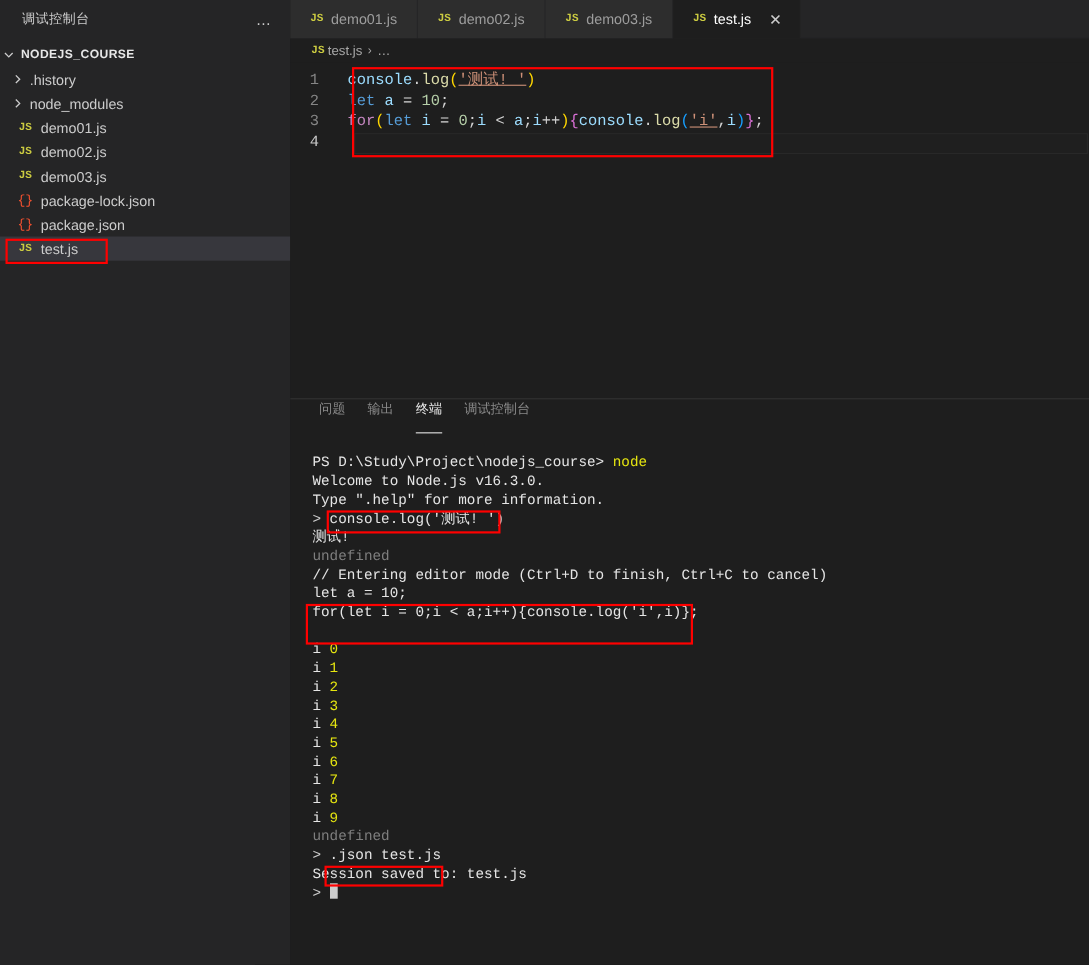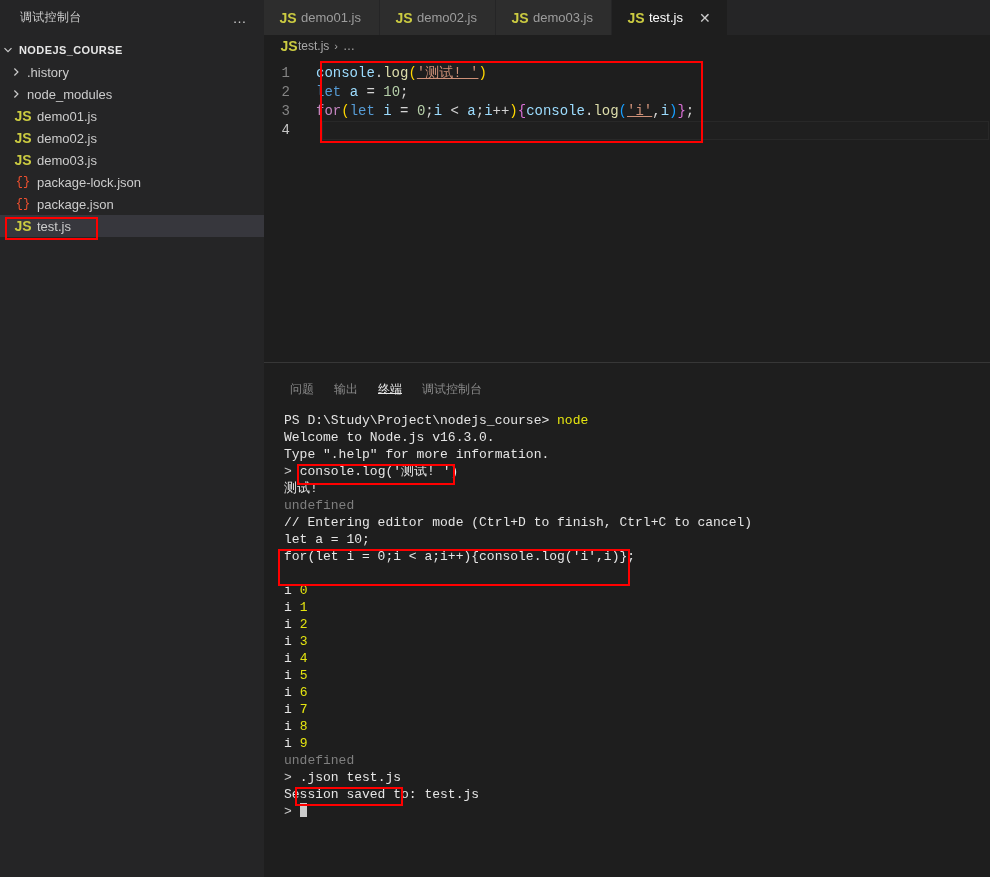--- a/index.html
+++ b/index.html
@@ -48,22 +48,22 @@
     width: 16px; flex: 0 0 16px;
     display: flex; align-items: center; justify-content: center;
     color: #cccccc; font-size: 10px;
   }
   .twisty svg { display:block; }
   .indent-8 { width: 8px; flex: 0 0 8px; }
   .indent-20 { width: 12px; flex: 0 0 12px; }
   .file-icon {
     width: 22px; flex: 0 0 22px;
     display: flex; align-items: center; justify-content: center;
-    font-size: 14px; font-weight: bold;
-    font-family: Liberation Sans, sans-serif;
+    font-size: 10px; font-weight: bold;
+    font-family: Liberation Mono, monospace;
   }
   .icon-js { color: #cbcb41; }
   .icon-json { color: #f1502f; font-size: 12px; font-weight: normal; font-family: "Liberation Mono", monospace; }
   .tree-label { padding-left: 3px; }
 
   
   .main {
     flex: 1; height: 877px;
     display: flex; flex-direction: column;
     background: #1e1e1e;
@@ -154,21 +154,21 @@
     background: #1e1e1e;
     border-top: 1px solid #373737;
     display: flex; flex-direction: column;
   }
   .panel-tabs {
     height: 35px; flex: 0 0 35px;
     display: flex; align-items: stretch;
     padding-left: 16px;
   }
   .panel-tab {
-    display: flex; align-items: flex-end;
+    display: flex; align-items: flex-start;
     padding: 0 10px;
     font-size: 12px;
     color: #8a8a8a;
     position: relative;
   }
   .panel-tab.active { color: #e7e7e7; }
   .panel-tab.active::after {
     content: ""; position: absolute;
     left: 10px; right: 10px; bottom: 4px;
     height: 1px; background: #e7e7e7;

